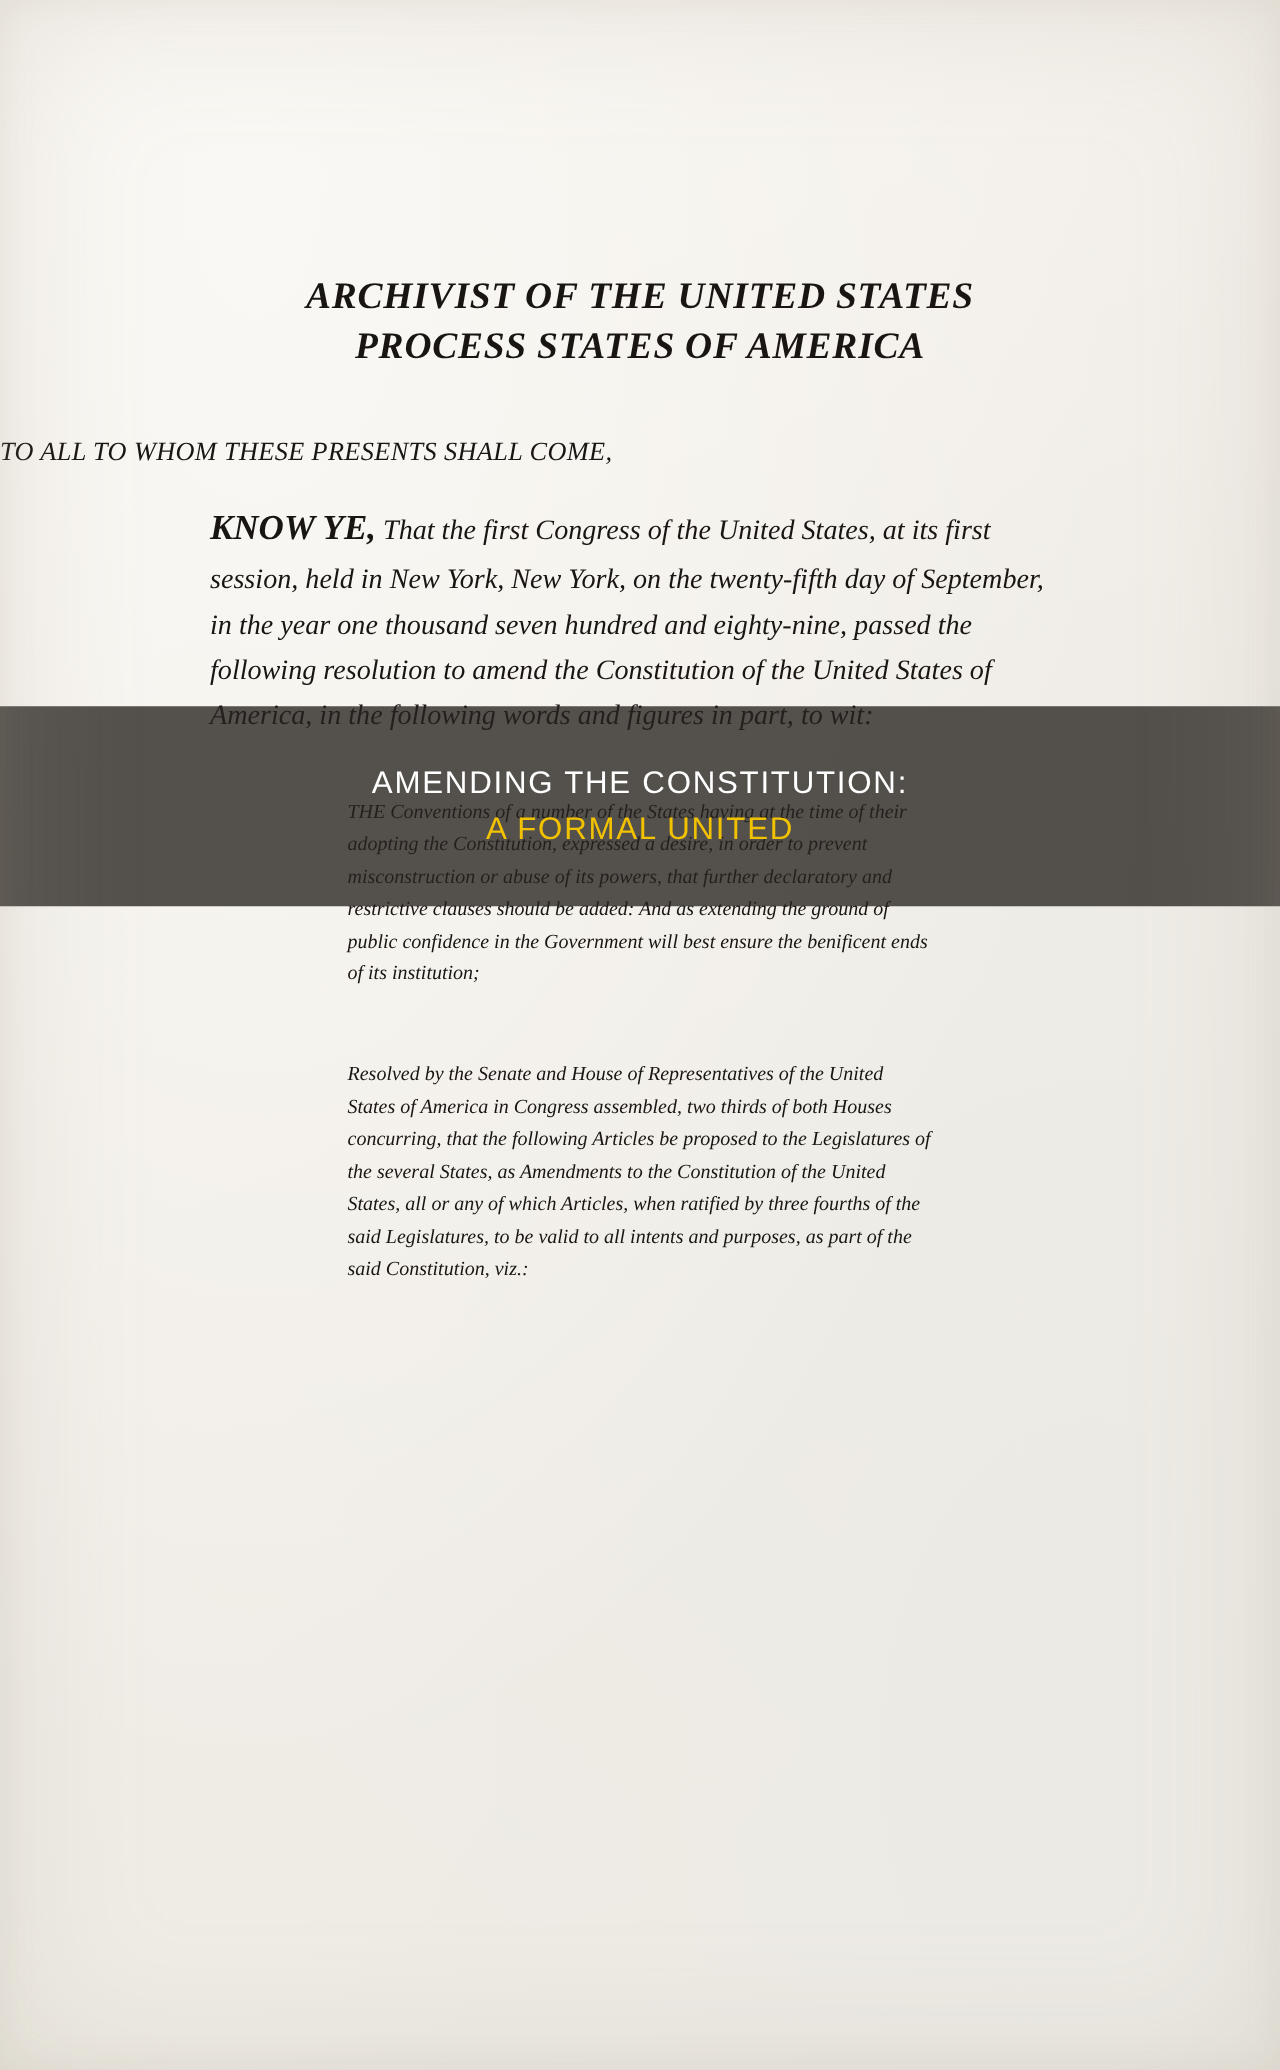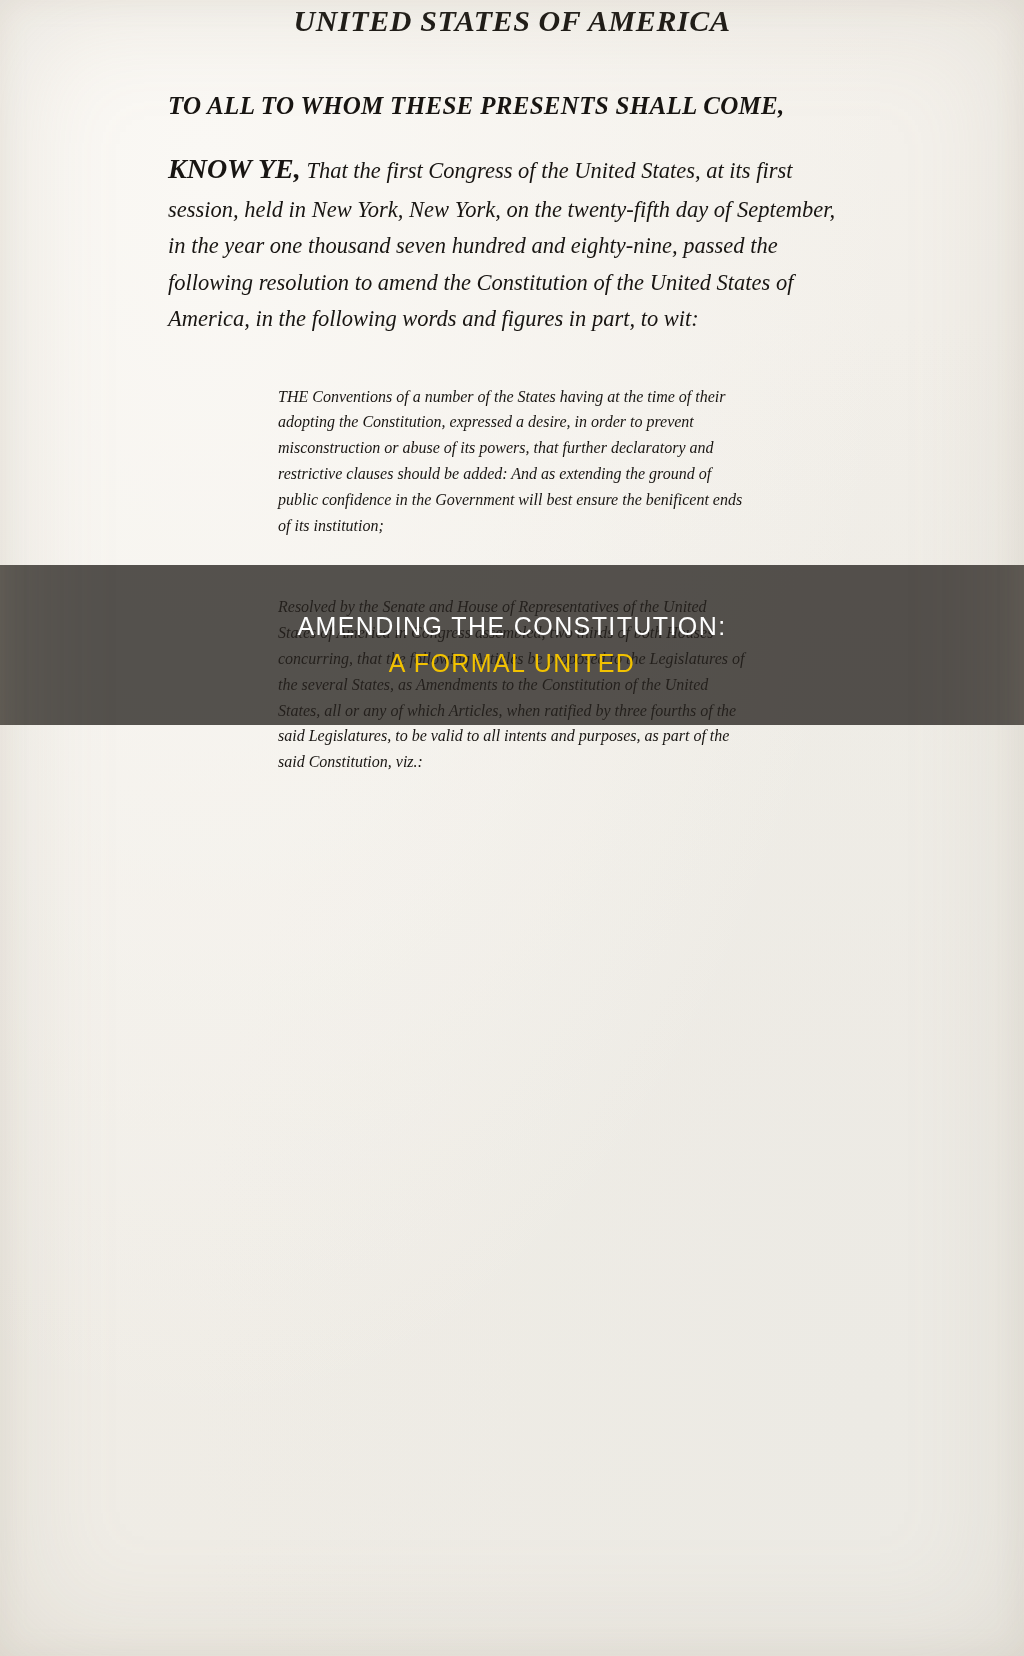--- a/index.html
+++ b/index.html
@@ -48,25 +48,24 @@
     letter-spacing: 0.6px;
     line-height: 1.28;
   }
   .heading-line1 {
     margin-top: 218px;
   }
   .heading-line2 {
     margin-top: 2px;
   }
   .salutation {
-    margin-left: 168px;
     margin-top: 52px;
     font-style: italic;
-    font-weight: bold;
-    font-size: 25px;
+    font-weight: normal;
+    font-size: 21px;
     letter-spacing: 0.3px;
   }
   .greeting {
     margin-left: 168px;
     margin-top: 28px;
     font-style: italic;
     font-weight: bold;
     font-size: 25px;
     letter-spacing: 0.3px;
   }
@@ -119,22 +118,23 @@
   .overlay-line1 { color: #ffffff; }
   .overlay-line2 { color: #f2c200; }
 </style>
 </head>
 <body>
 
 <div id="page">
 
   <div class="doc">
 
+    <div class="heading heading-line1">ARCHIVIST OF THE UNITED STATES</div>
 
-    <div class="heading heading-line2">UNITED STATES OF AMERICA</div>
+    <div class="heading heading-line2">PROCESS STATES OF AMERICA</div>
 
     <div class="salutation">TO ALL TO WHOM THESE PRESENTS SHALL COME,</div>
 
 
     <div class="body-para">
       <span class="lead">KNOW YE,</span><span> That the first Congress of the United States, at its first session, held in New York, New York, on the twenty-fifth day of September, in the year one thousand seven hundred and eighty-nine, passed the following resolution to amend the Constitution of the United States of America, in the following words and figures in part, to wit:</span>
     </div>
 
     <div class="indent-block block-gap">THE Conventions of a number of the States having at the time of their adopting the Constitution, expressed a desire, in order to prevent misconstruction or abuse of its powers, that further declaratory and restrictive clauses should be added:  And as extending the ground of public confidence in the Government will best ensure the benificent ends of its institution;</div>
 

